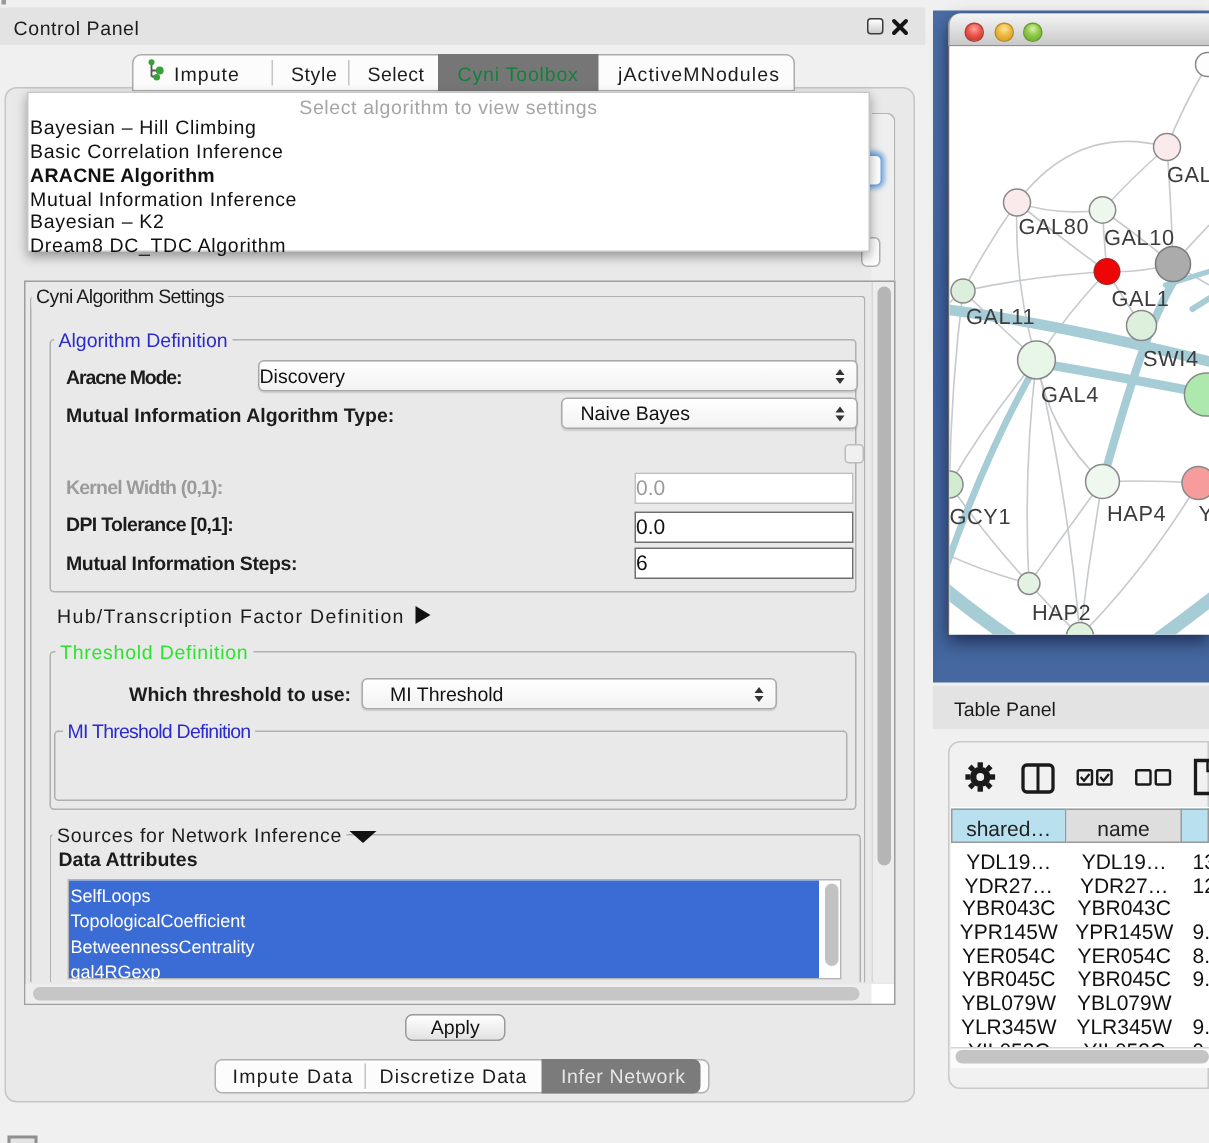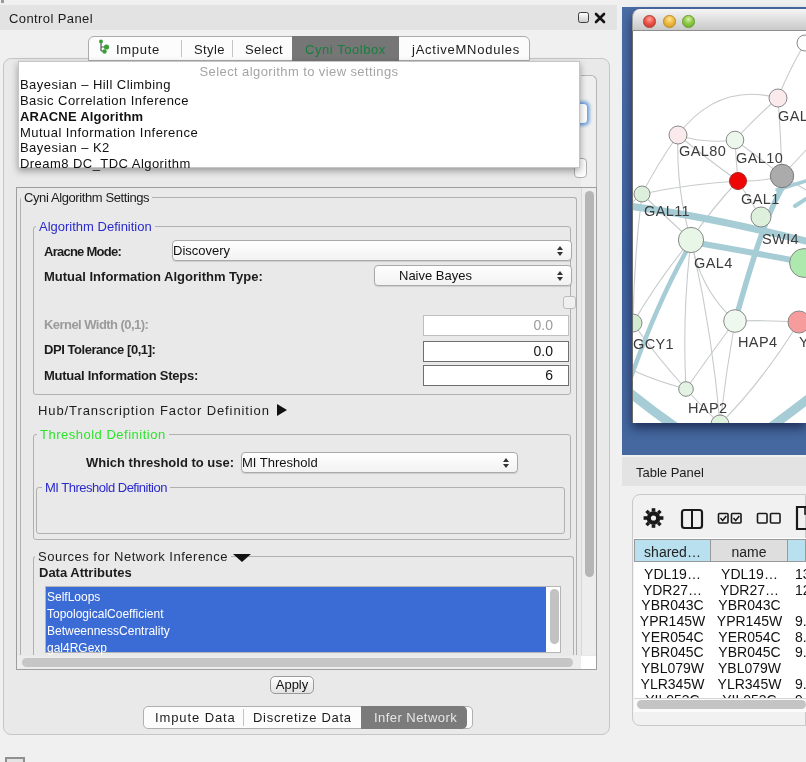--- a/index.html
+++ b/index.html
@@ -2,21 +2,21 @@
 <html><head><meta charset="utf-8"><style>
 *{margin:0;padding:0;box-sizing:border-box}
 body{font-family:"Liberation Sans",sans-serif;background:#f0f0f0;width:806px;height:762px;overflow:hidden}
 #root{position:relative;width:806px;height:762px;background:#f0f0f0;overflow:hidden}
 .a{position:absolute}
 .b{font-weight:bold}
 .t13{font-size:13px;color:#1c1c1c}
 .gray{color:#9b9b9b}
 .fs{position:absolute;border:1px solid #b0b0b0;border-radius:3px}
 .leg{position:absolute;background:#e9e9e9;padding:0 3px;font-size:13px;white-space:nowrap}
-.input{position:absolute;background:#fff;text-align:right;font-size:14px;color:#111;padding-right:15px;line-height:19px}
+.input{position:absolute;background:#fff;font-size:14px;color:#111;padding-right:15px;line-height:19px}
 .combo{position:absolute;background:linear-gradient(#ffffff,#f2f2f2);border:1px solid #a9a9a9;border-radius:4px;font-size:13px;color:#111;line-height:19px;box-shadow:0 1px 1px rgba(0,0,0,0.12)}
 .spin{position:absolute;right:7px;top:4px;width:7px;height:12px}
 .spin:before{content:"";position:absolute;left:0;top:1px;border-left:3px solid transparent;border-right:3px solid transparent;border-bottom:4.5px solid #333}
 .spin:after{content:"";position:absolute;left:0;bottom:1px;border-left:3px solid transparent;border-right:3px solid transparent;border-top:4.5px solid #333}
 .sep{position:absolute;width:1px;background:#c4c4c4}
 </style></head><body>
 <div id="root">
 
 <div class="a" style="left:1px;top:0;width:3px;height:3px;background:#9a9a9a"></div>
 <div class="a" style="left:0;top:5px;width:617px;height:25px;background:#e3e3e3"></div>
@@ -68,52 +68,52 @@
 <div class="a" style="left:581px;top:656px;width:15px;height:13px;background:#fff"></div>
 
 <div class="fs" style="left:20px;top:197px;width:557px;height:458px;border-bottom:none;border-radius:3px 3px 0 0"></div>
 <div class="leg t13" style="left:21px;top:190px;letter-spacing:-0.4px">Cyni Algorithm Settings</div>
 
 <div class="fs" style="left:33px;top:226px;width:538px;height:169px"></div>
 <div class="leg" style="left:36px;top:219px;color:#2a2acc">Algorithm Definition</div>
 <div class="a t13 b" style="left:44px;top:244px;letter-spacing:-0.75px">Aracne Mode:</div>
 <div class="combo" style="left:172px;top:240px;width:400px;height:21px"><span style="margin-left:0">Discovery</span><span class="spin"></span></div>
 <div class="a t13 b" style="left:44px;top:269px">Mutual Information Algorithm Type:</div>
-<div class="combo" style="left:374px;top:265px;width:198px;height:21px"><span style="margin-left:24px">Naive Bayes</span><span class="spin"></span></div>
+<div class="combo" style="left:374px;top:265px;width:198px;height:21px"><span style="margin-left:12px">Naive Bayes</span><span class="spin"></span></div>
 <div class="a" style="left:563px;top:296px;width:13px;height:13px;background:#f0f0f0;border:1px solid #bcbcbc;border-radius:3px"></div>
 <div class="a t13 b gray" style="left:44px;top:317px;letter-spacing:-0.55px">Kernel Width (0,1):</div>
 <div class="input" style="left:423px;top:315px;width:146px;height:21px;border:1px solid #bfbfbf;color:#9b9b9b">0.0</div>
 <div class="a t13 b" style="left:44px;top:342px;letter-spacing:-0.45px">DPI Tolerance [0,1]:</div>
 <div class="input" style="left:423px;top:341px;width:146px;height:21px;border:1px solid #6f6f6f">0.0</div>
 <div class="a t13 b" style="left:44px;top:368px;letter-spacing:-0.25px">Mutual Information Steps:</div>
 <div class="input" style="left:423px;top:365px;width:146px;height:21px;border:1px solid #6f6f6f">6</div>
 
 <div class="a t13" style="left:38px;top:403px;letter-spacing:0.9px">Hub/Transcription Factor Definition</div>
 <div class="a" style="left:277px;top:404px;width:0;height:0;border-left:10px solid #111;border-top:6px solid transparent;border-bottom:6px solid transparent"></div>
 
 <div class="fs" style="left:33px;top:434px;width:538px;height:106px"></div>
 <div class="leg" style="left:37px;top:427px;color:#2ee32e;letter-spacing:0.5px">Threshold Definition</div>
 <div class="a t13 b" style="left:86px;top:455px">Which threshold to use:</div>
-<div class="combo" style="left:241px;top:452px;width:277px;height:21px"><span style="">MI Threshold</span><span class="spin"></span></div>
+<div class="combo" style="left:241px;top:452px;width:277px;height:21px"><span style="margin-left:18px">MI Threshold</span><span class="spin"></span></div>
 <div class="fs" style="left:36px;top:487px;width:529px;height:47px"></div>
 <div class="leg" style="left:42px;top:480px;color:#2a2acc;letter-spacing:-0.5px">MI Threshold Definition</div>
 
 <div class="fs" style="left:33px;top:556px;width:541px;height:99px;border-bottom:none;border-radius:3px 3px 0 0"></div>
 <div class="leg t13" style="left:35px;top:549px;letter-spacing:0.5px">Sources for Network Inference</div>
 <div class="a" style="left:233px;top:554px;width:0;height:0;border-top:8.5px solid #111;border-left:9px solid transparent;border-right:9px solid transparent"></div>
 <div class="a t13 b" style="left:39px;top:565px">Data Attributes</div>
 <div class="a" style="left:45px;top:586px;width:516px;height:67px;background:#fff;border:1px solid #b5b5b5"></div>
 <div class="a" style="left:46px;top:587px;width:500px;height:65px;background:#3b6bd5"></div>
 <div class="a" style="left:47px;top:590px;font-size:12px;color:#fff">SelfLoops</div>
 <div class="a" style="left:47px;top:607px;font-size:12px;color:#fff">TopologicalCoefficient</div>
 <div class="a" style="left:47px;top:624px;font-size:12px;color:#fff">BetweennessCentrality</div>
 <div class="a" style="left:47px;top:641px;font-size:12px;color:#fff">gal4RGexp</div>
 <div class="a" style="left:550px;top:589px;width:9px;height:55px;border-radius:4.5px;background:#c2c2c2"></div>
 
-<div class="a" style="left:270px;top:676px;width:44px;height:18px;background:linear-gradient(#ffffff,#e2e2e2);border:1px solid #9b9b9b;border-radius:5px;text-align:center;font-size:13px;color:#111;line-height:16px">Apply</div>
+<div class="a" style="left:270px;top:676px;width:67px;height:18px;background:linear-gradient(#ffffff,#e2e2e2);border:1px solid #9b9b9b;border-radius:5px;text-align:center;font-size:13px;color:#111;line-height:16px">Apply</div>
 <div class="a" style="left:143px;top:706px;width:330px;height:23px;background:#fcfcfc;border:1px solid #b0b0b0;border-radius:5px"></div>
 <div class="a t13" style="left:155px;top:710px;letter-spacing:0.9px">Impute Data</div>
 <div class="sep" style="left:243px;top:709px;height:17px"></div>
 <div class="a t13" style="left:253px;top:710px;letter-spacing:0.7px">Discretize Data</div>
 <div class="a" style="left:361px;top:706px;width:106px;height:23px;background:#7b7b7b;border-radius:0 5px 5px 0"></div>
 <div class="a" style="left:374px;top:710px;font-size:13px;color:#e6e6e6;letter-spacing:0.45px">Infer Network</div>
 
 <div class="a" style="left:5px;top:757px;width:20px;height:12px;background:#e4e4e4;border:2px solid #8f8f8f"></div>
 
 <div class="a" style="left:622px;top:7px;width:184px;height:448px;background:linear-gradient(180deg,#4a6da6,#3f62a0 55%,#45689f)"></div>

